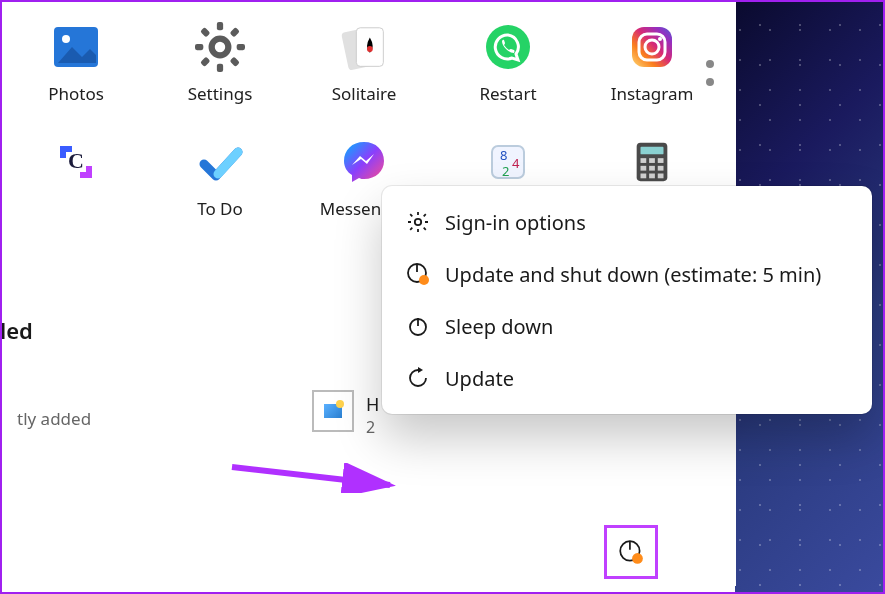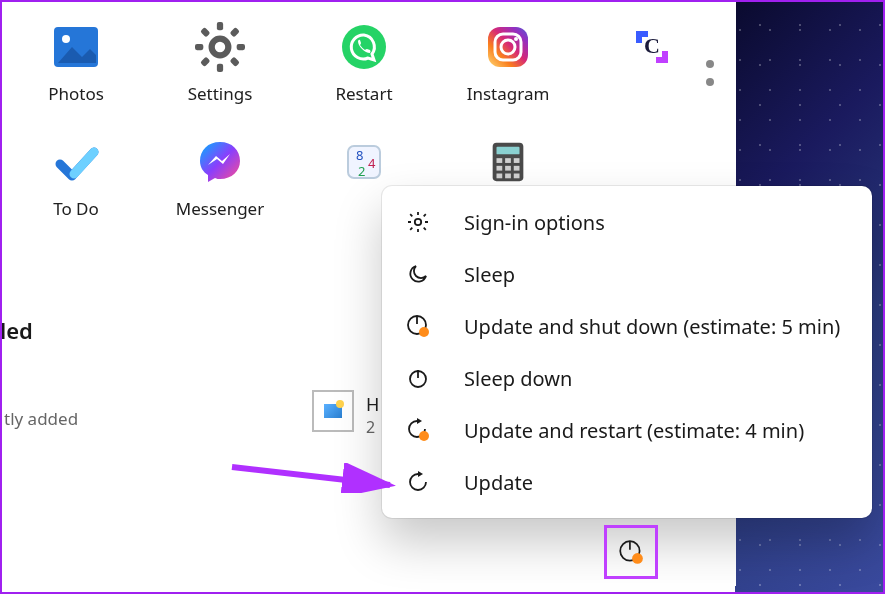--- a/index.html
+++ b/index.html
@@ -66,21 +66,21 @@
     cursor: pointer;
   }
   .more-dots span { width: 8px; height: 8px; background: #888; border-radius: 50%; }
   .section-label {
     position: absolute;
     top: 315px; left: 0;
     font-size: 22px; font-weight: 600; color: #1a1a1a;
   }
   .recent {
     position: absolute;
-    top: 380px; left: 4px;
+    top: 380px; left: 17px;
     font-size: 17px; color: #666;
   }
   .recent-thumb {
     position: absolute;
     top: 390px; left: 312px;
     width: 42px; height: 42px;
     border: 2px solid #bbb;
     background: #fff;
     display: grid; place-items: center;
   }
@@ -92,21 +92,21 @@
     position: absolute;
     top: 186px; left: 382px;
     width: 490px;
     background: #fff;
     border-radius: 10px;
     box-shadow: 0 0 0 1px rgba(0,0,0,0.08), 0 24px 48px rgba(0,0,0,0.22);
     padding: 10px 0;
   }
   .power-item {
     display: flex; align-items: center;
-    gap: 32px;
+    gap: 13px;
     padding: 12px 22px;
     font-size: 20px;
     color: #1a1a1a;
     cursor: pointer;
   }
   .power-icon { width: 28px; height: 28px; flex: 0 0 28px; display: grid; place-items: center; }
 
   
   .power-button {
     position: absolute;
@@ -158,20 +158,31 @@
                 <rect x="-3" y="16" width="6" height="8" rx="2" transform="rotate(45)"></rect>
                 <rect x="-3" y="-24" width="6" height="8" rx="2" transform="rotate(-45)"></rect>
                 <rect x="-3" y="16" width="6" height="8" rx="2" transform="rotate(-45)"></rect>
               </g>
             </g>
           </svg>
       </div>
       <div class="app-label">Settings</div>
     </div>
 
+    <div class="app-tile">
+      <div class="app-icon">
+        <svg viewBox="0 0 56 56" width="54" height="54">
+            <rect x="6" y="8" width="28" height="40" rx="4" fill="#e0e0e0" transform="rotate(-12 20 28)"></rect>
+            <rect x="18" y="6" width="28" height="40" rx="4" fill="#fff" stroke="#ccc"></rect>
+            <path d="M32 16 Q26 26 32 32 Q38 26 32 16 Z" fill="#000"></path>
+            <circle cx="32" cy="28" r="3" fill="#e03030"></circle>
+          </svg>
+      </div>
+      <div class="app-label">Solitaire</div>
+    </div>
 
     <div class="app-tile">
       <div class="app-icon">
         <svg viewBox="0 0 48 48" width="48" height="48">
             <circle cx="24" cy="24" r="22" fill="#25D366"></circle>
             <path d="M24 12 a12 12 0 1 0 4 23 l6 2 -2 -6 a12 12 0 0 0 -8 -19 Z" fill="none" stroke="#fff" stroke-width="3"></path>
             <path d="M18 18 q0 4 4 8 q4 4 8 4 q1 -2 0 -3 l-3 -1 q-1 0 -2 1 q-3 -2 -5 -5 q1 -1 1 -2 l-1 -3 q-1 -1 -2 1 Z" fill="#fff"></path>
           </svg>
       </div>
       <div class="app-label">Restart</div>
@@ -293,28 +304,20 @@
   <div class="power-item">
     <div class="power-icon">
       <svg viewBox="0 0 24 24" width="24" height="24" fill="none" stroke="#1a1a1a" stroke-width="1.8">
           <circle cx="12" cy="12" r="3.2"></circle>
           <path d="M12 2v3M12 19v3M4.2 4.2l2.1 2.1M17.7 17.7l2.1 2.1M2 12h3M19 12h3M4.2 19.8l2.1-2.1M17.7 6.3l2.1-2.1"></path>
         </svg>
     </div>
     <span>Sign-in options</span>
   </div>
 
-  <div class="power-item">
-    <div class="power-icon">
-      <svg viewBox="0 0 24 24" width="24" height="24" fill="none" stroke="#1a1a1a" stroke-width="1.8">
-          <path d="M20 14 A8 8 0 1 1 10 4 A6 6 0 0 0 20 14 Z"></path>
-        </svg>
-    </div>
-    <span>Sleep</span>
-  </div>
 
   <div class="power-item">
     <div class="power-icon">
       <svg viewBox="0 0 26 26" width="26" height="26">
           <circle cx="12" cy="12" r="9" fill="none" stroke="#1a1a1a" stroke-width="1.8"></circle>
           <line x1="12" y1="3" x2="12" y2="11" stroke="#1a1a1a" stroke-width="1.8"></line>
           <circle cx="19" cy="19" r="5" fill="#ff8c1a"></circle>
         </svg>
     </div>
     <span>Update and shut down (estimate: 5 min)</span>
@@ -323,30 +326,20 @@
   <div class="power-item">
     <div class="power-icon">
       <svg viewBox="0 0 24 24" width="24" height="24" fill="none" stroke="#1a1a1a" stroke-width="1.8">
           <circle cx="12" cy="13" r="8"></circle>
           <line x1="12" y1="4" x2="12" y2="12"></line>
         </svg>
     </div>
     <span>Sleep down</span>
   </div>
 
-  <div class="power-item">
-    <div class="power-icon">
-      <svg viewBox="0 0 26 26" width="26" height="26">
-          <path d="M20 12 A8 8 0 1 1 12 4" fill="none" stroke="#1a1a1a" stroke-width="1.8"></path>
-          <path d="M12 1 L12 7 L17 4 Z" fill="#1a1a1a"></path>
-          <circle cx="19" cy="19" r="5" fill="#ff8c1a"></circle>
-        </svg>
-    </div>
-    <span>Update and restart (estimate: 4 min)</span>
-  </div>
 
   <div class="power-item">
     <div class="power-icon">
       <svg viewBox="0 0 24 24" width="24" height="24" fill="none" stroke="#1a1a1a" stroke-width="1.8">
           <path d="M20 12 A8 8 0 1 1 12 4"></path>
           <path d="M12 1 L12 7 L17 4 Z" fill="#1a1a1a" stroke="none"></path>
         </svg>
     </div>
     <span>Update</span>
   </div>

